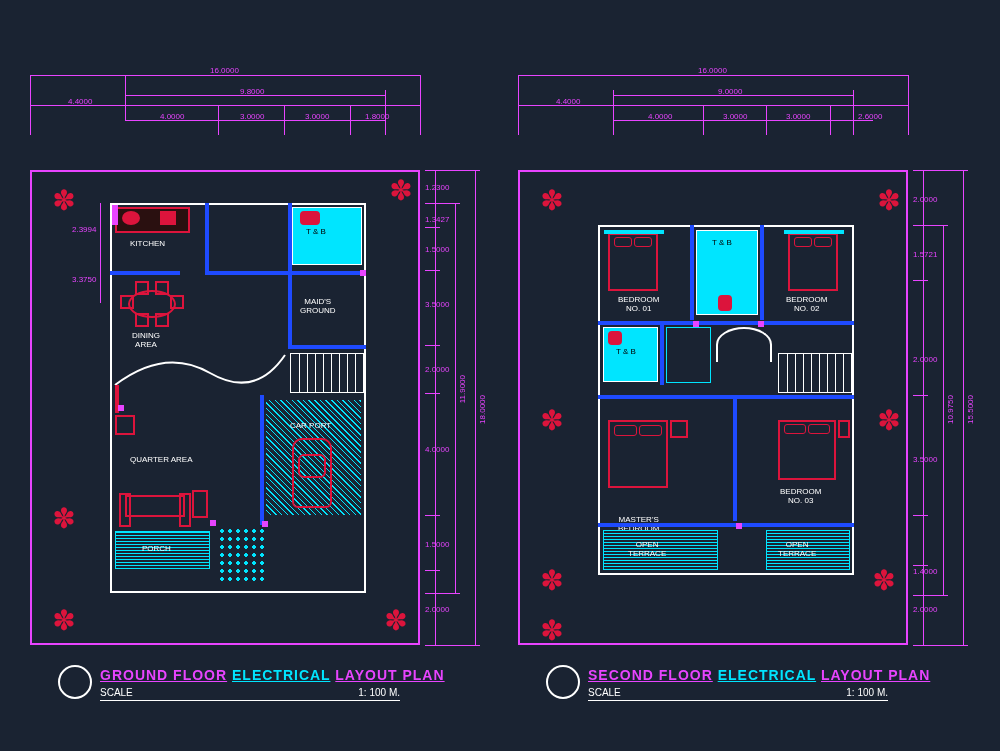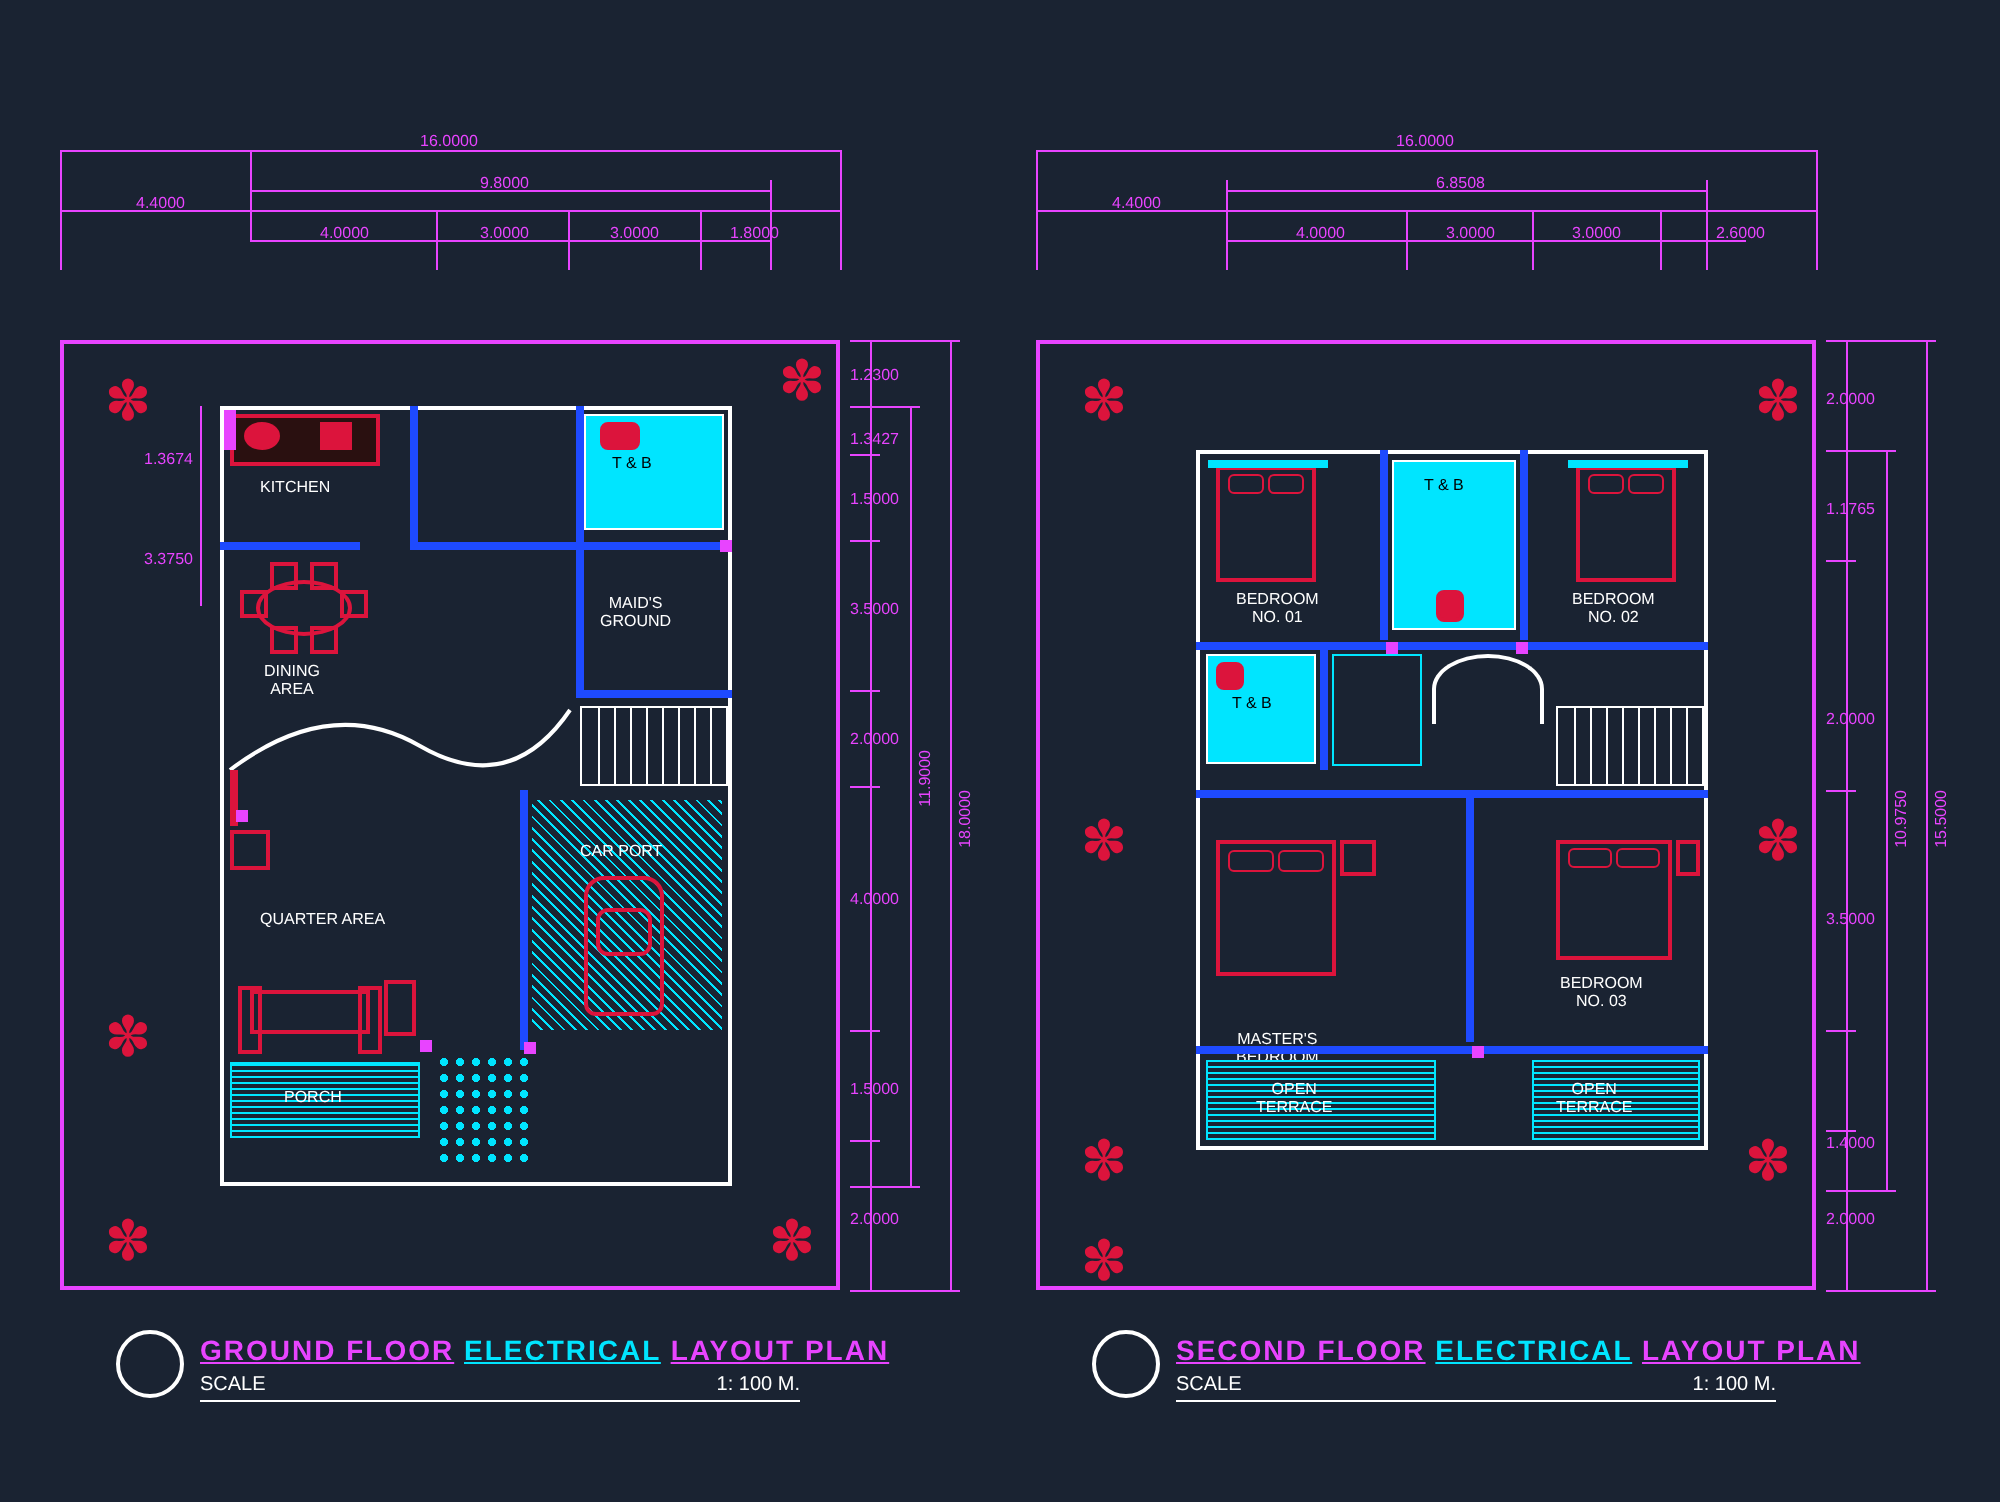--- a/index.html
+++ b/index.html
@@ -234,21 +234,21 @@
   <div class="dim-line-h" style="left:395px;top:152px;width:15px;"></div>
   <div class="dim-line-h" style="left:395px;top:195px;width:15px;"></div>
   <div class="dim-line-h" style="left:395px;top:270px;width:15px;"></div>
   <div class="dim-line-h" style="left:395px;top:318px;width:15px;"></div>
   <div class="dim-line-h" style="left:395px;top:440px;width:15px;"></div>
   <div class="dim-line-h" style="left:395px;top:495px;width:15px;"></div>
   <div class="dim-line-h" style="left:395px;top:518px;width:35px;"></div>
   <div class="dim-line-h" style="left:395px;top:570px;width:55px;"></div>
 
   <div class="dim-line-v" style="left:70px;top:128px;height:100px;"></div>
-  <div class="dim-text" style="left:42px;top:150px;">1.3674</div>
+  <div class="dim-text" style="left:42px;top:150px;">2.3994</div>
   <div class="dim-text" style="left:42px;top:200px;">3.3750</div>
 
   <div class="lot-boundary"></div>
 
   <div class="building-outline"></div>
 
   <div class="flower" style="left:18px;top:110px;">✽</div>
   <div class="flower" style="left:355px;top:100px;">✽</div>
   <div class="flower" style="left:18px;top:428px;">✽</div>
   <div class="flower" style="left:18px;top:530px;">✽</div>
@@ -336,21 +336,21 @@
 
 <div class="plan plan-second">
 
   <div class="dim-line-h" style="left:0;top:0;width:390px;"></div>
   <div class="dim-text" style="left:180px;top:-9px;">16.0000</div>
 
   <div class="dim-line-h" style="left:0;top:30px;width:390px;"></div>
   <div class="dim-text" style="left:38px;top:22px;">4.4000</div>
 
   <div class="dim-line-h" style="left:95px;top:20px;width:240px;"></div>
-  <div class="dim-text" style="left:200px;top:12px;">6.8508</div>
+  <div class="dim-text" style="left:200px;top:12px;">9.0000</div>
 
   <div class="dim-line-h" style="left:95px;top:45px;width:260px;"></div>
   <div class="dim-text" style="left:130px;top:37px;">4.0000</div>
   <div class="dim-text" style="left:205px;top:37px;">3.0000</div>
   <div class="dim-text" style="left:268px;top:37px;">3.0000</div>
   <div class="dim-text" style="left:340px;top:37px;">2.6000</div>
 
   <div class="dim-line-v" style="left:0;top:0;height:60px;"></div>
   <div class="dim-line-v" style="left:95px;top:15px;height:45px;"></div>
   <div class="dim-line-v" style="left:185px;top:30px;height:30px;"></div>
@@ -360,21 +360,21 @@
   <div class="dim-line-v" style="left:390px;top:0;height:60px;"></div>
 
   <div class="dim-line-v" style="left:445px;top:95px;height:475px;"></div>
   <div class="dim-text dim-text-v" style="left:448px;top:320px;">15.5000</div>
 
   <div class="dim-line-v" style="left:425px;top:150px;height:370px;"></div>
   <div class="dim-text dim-text-v" style="left:428px;top:320px;">10.9750</div>
 
   <div class="dim-line-v" style="left:405px;top:95px;height:475px;"></div>
   <div class="dim-text" style="left:395px;top:120px;">2.0000</div>
-  <div class="dim-text" style="left:395px;top:175px;">1.1765</div>
+  <div class="dim-text" style="left:395px;top:175px;">1.5721</div>
   <div class="dim-text" style="left:395px;top:280px;">2.0000</div>
   <div class="dim-text" style="left:395px;top:380px;">3.5000</div>
   <div class="dim-text" style="left:395px;top:460px;margin-top:32px;">1.4000</div>
   <div class="dim-text" style="left:395px;top:530px;">2.0000</div>
 
   <div class="dim-line-h" style="left:395px;top:95px;width:55px;"></div>
   <div class="dim-line-h" style="left:395px;top:150px;width:35px;"></div>
   <div class="dim-line-h" style="left:395px;top:205px;width:15px;"></div>
   <div class="dim-line-h" style="left:395px;top:320px;width:15px;"></div>
   <div class="dim-line-h" style="left:395px;top:440px;width:15px;"></div>

